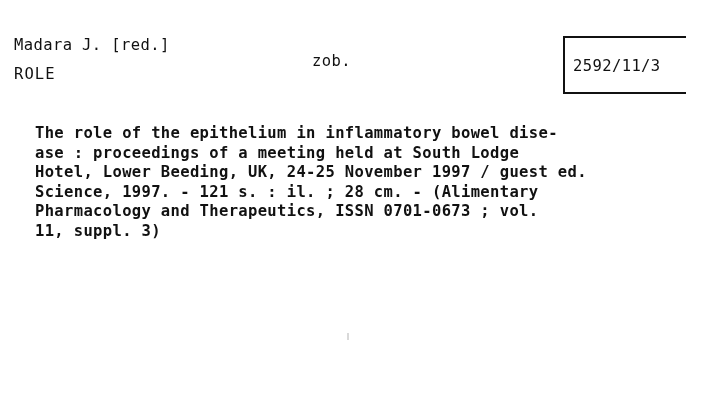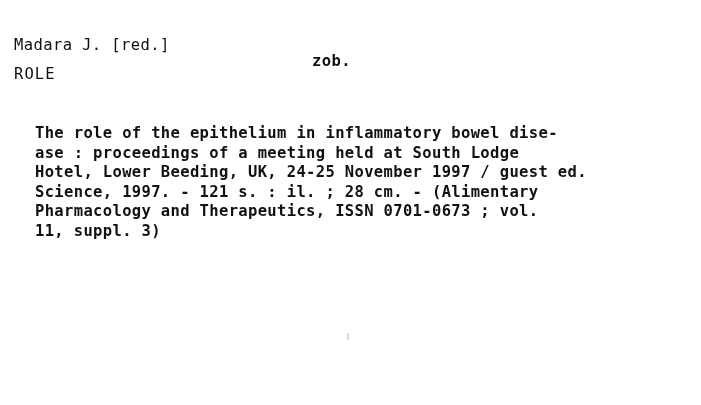--- a/index.html
+++ b/index.html
@@ -46,21 +46,20 @@
     letter-spacing: 1.1px;
     white-space: pre;
   }
   .zob {
     position: absolute;
     left: 298px;
     top: 16px;
     font-size: 15.5px;
     letter-spacing: 0.4px;
     white-space: pre;
-    font-weight: bold;
   }
 
   
   .callno-box {
     position: absolute;
     left: 563px;
     top: 36px;
     width: 123px;
     height: 58px;
     border-left: 2px solid #111;
@@ -115,20 +114,23 @@
 <body>
 
 <div class="card">
 
   <div class="header">
     <div class="author">Madara J. [red.]</div>
     <div class="main-heading">ROLE</div>
     <div class="zob">zob.</div>
   </div>
 
+  <div class="callno-box">
+    <div class="callno-text">2592/11/3</div>
+  </div>
 
   <div class="body-block">
     <div class="body-line">The role of the epithelium in inflammatory bowel dise-</div>
     <div class="body-line">ase : proceedings of a meeting held at South Lodge</div>
     <div class="body-line">Hotel, Lower Beeding, UK, 24-25 November 1997 / guest ed.</div>
     <div class="body-line">Science, 1997. - 121 s. : il. ; 28 cm. - (Alimentary</div>
     <div class="body-line">Pharmacology and Therapeutics, ISSN 0701-0673 ; vol.</div>
     <div class="body-line">11, suppl. 3)</div>
   </div>
 

